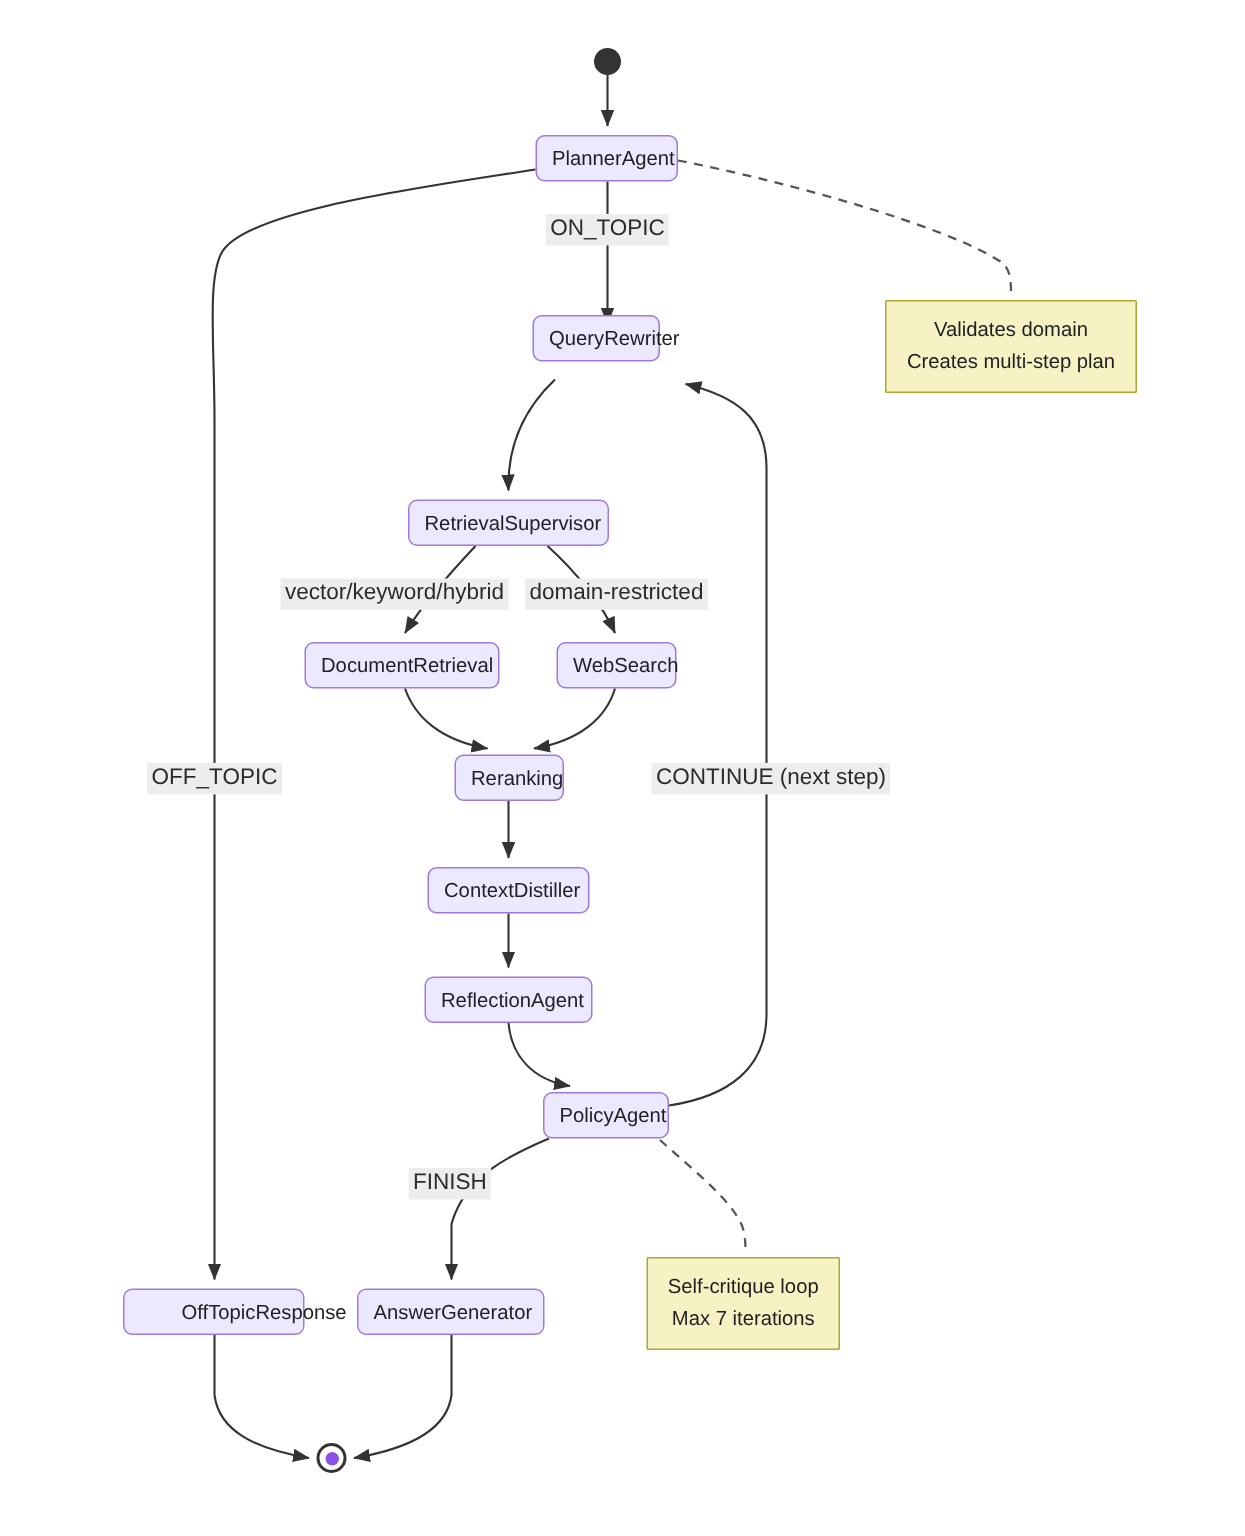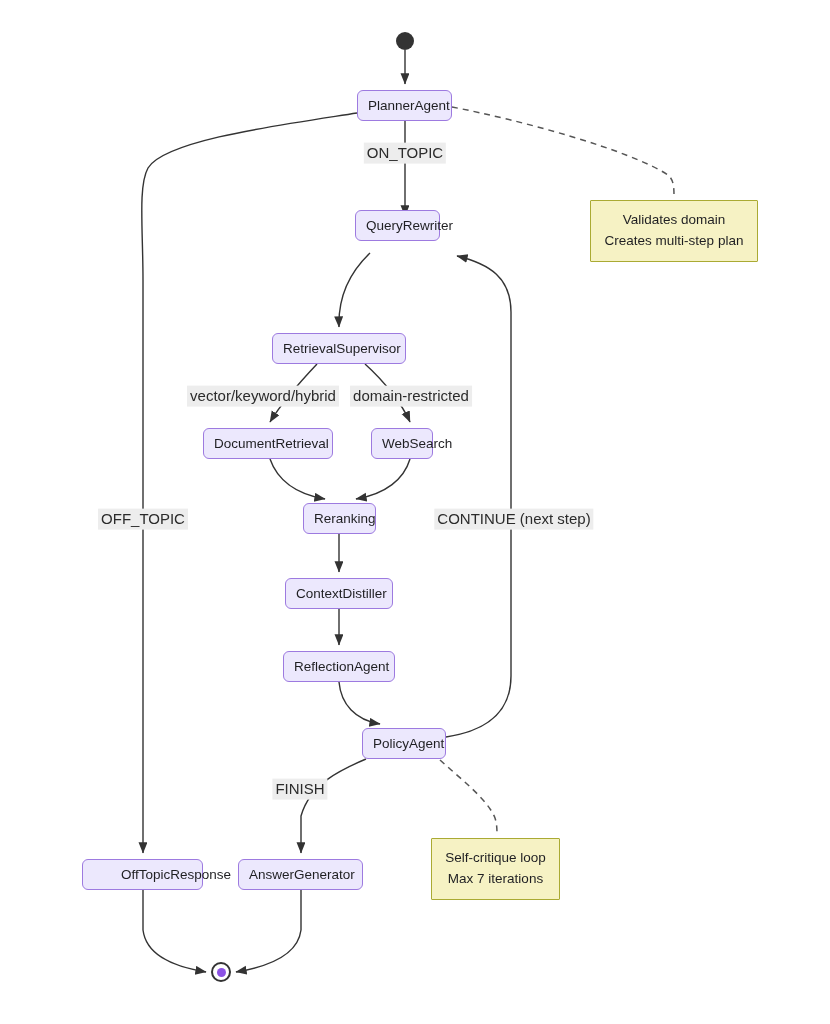--- a/index.html
+++ b/index.html
@@ -165,21 +165,21 @@
   </div>
 
   <div class="node" style="left:272px; top:333px; width:134px;">
     <span>RetrievalSupervisor</span>
   </div>
 
   <div class="node" style="left:203px; top:428px; width:130px;">
     <span>DocumentRetrieval</span>
   </div>
 
-  <div class="node" style="left:371px; top:428px; width:62px;">
+  <div class="node" style="left:371px; top:428px; width:80px;">
     <span>WebSearch</span>
   </div>
 
   <div class="node" style="left:303px; top:503px; width:73px;">
     <span>Reranking</span>
   </div>
 
   <div class="node" style="left:285px; top:578px; width:108px;">
     <span>ContextDistiller</span>
   </div>

